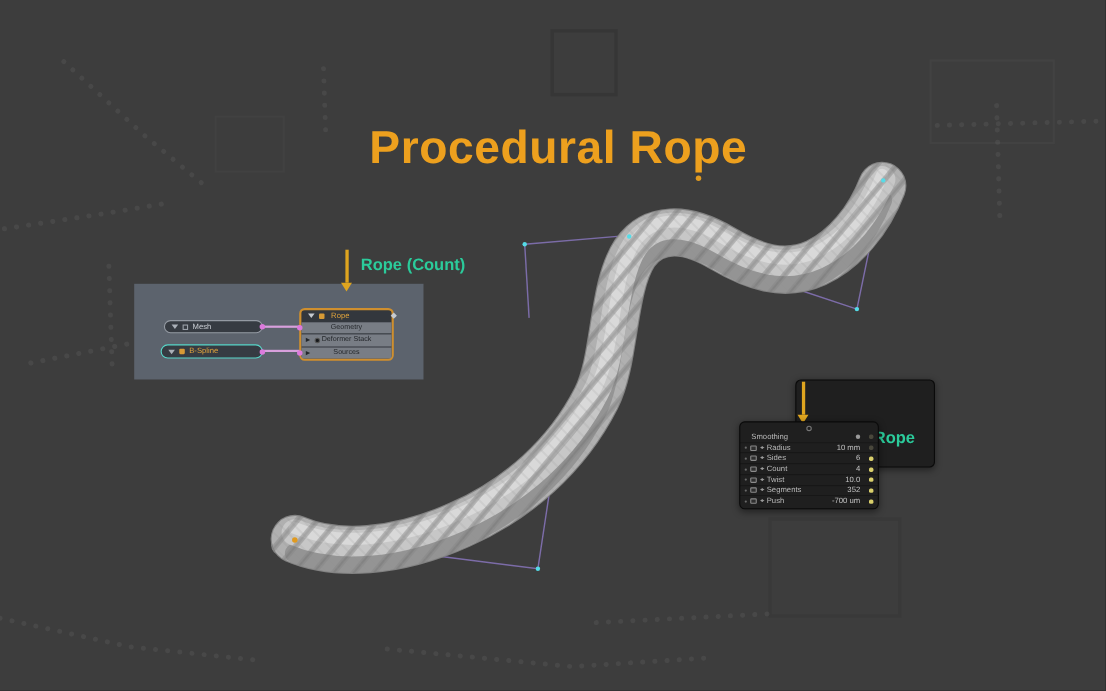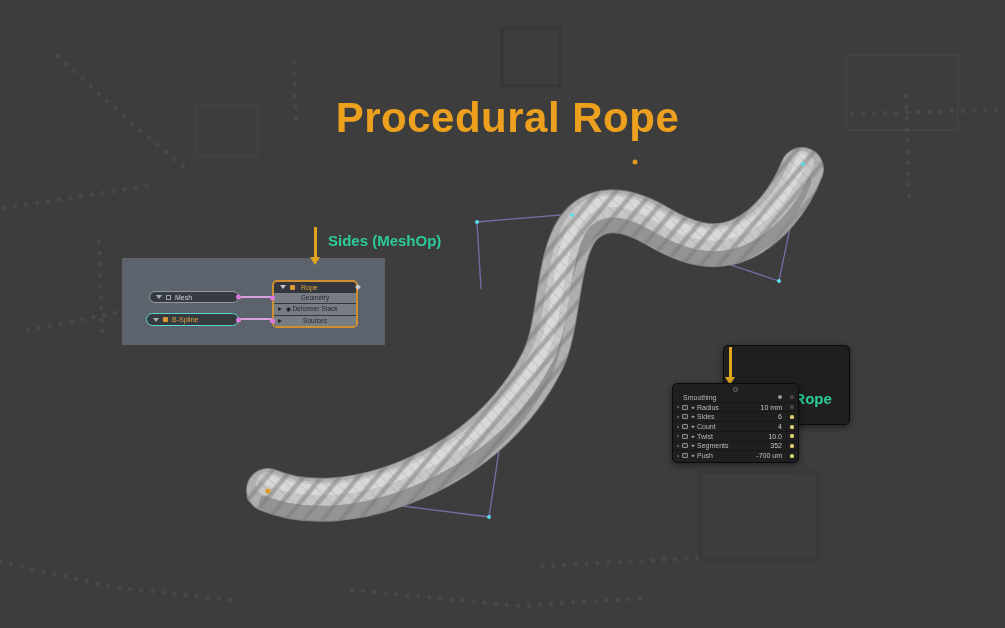--- a/index.html
+++ b/index.html
@@ -1,21 +1,21 @@
 <!DOCTYPE html>
 <html><head>
 <meta charset="utf-8">
 <style>
   html,body { margin:0; padding:0; background:#2a2a2a; }
   .stage { position:relative; width:1005px; height:628px; background:#3d3d3d;
            overflow:hidden; font-family:"Liberation Sans", sans-serif; }
   .stage svg.bg, .stage svg.viewport { position:absolute; left:0; top:0; }
 
   
-  .title { position:absolute; left:0; right:0; top:94px; margin:0; text-align:center;
+  .title { position:absolute; left:0; right:0; top:110px; margin:0; text-align:center;
            font-size:42px; font-weight:bold; color:#EDA01E; letter-spacing:0.5px;padding-left:10px; }
 
   
   .annot { position:absolute; display:flex; align-items:flex-start; }
   .arrowwrap { width:12px; display:flex; flex-direction:column; align-items:center; }
   .shaft { width:3px; height:30px; background:#DFA51F; }
   .head  { width:0; height:0; border-left:5px solid transparent;
            border-right:5px solid transparent; border-top:8px solid #DFA51F; }
   .alabel { color:#2BCB9B; font-weight:bold; font-size:15px; margin-left:7px; margin-top:5px;
             white-space:nowrap; }
@@ -201,21 +201,21 @@
         <span class="rlabel">Sources</span>
       </div>
     </div>
   </div>
 
   <div class="annot rope">
     <span class="arrowwrap">
       <i class="shaft"></i>
         <i class="head"></i>
     </span>
-    <span class="alabel">Sides (MeshOp)</span>
+    <span class="alabel">Rope (Count)</span>
   </div>
 
   <div class="annot settings">
     <span class="arrowwrap">
       <i class="shaft"></i>
         <i class="head"></i>
     </span>
     <span class="alabel">Settings Rope</span>
   </div>
 

